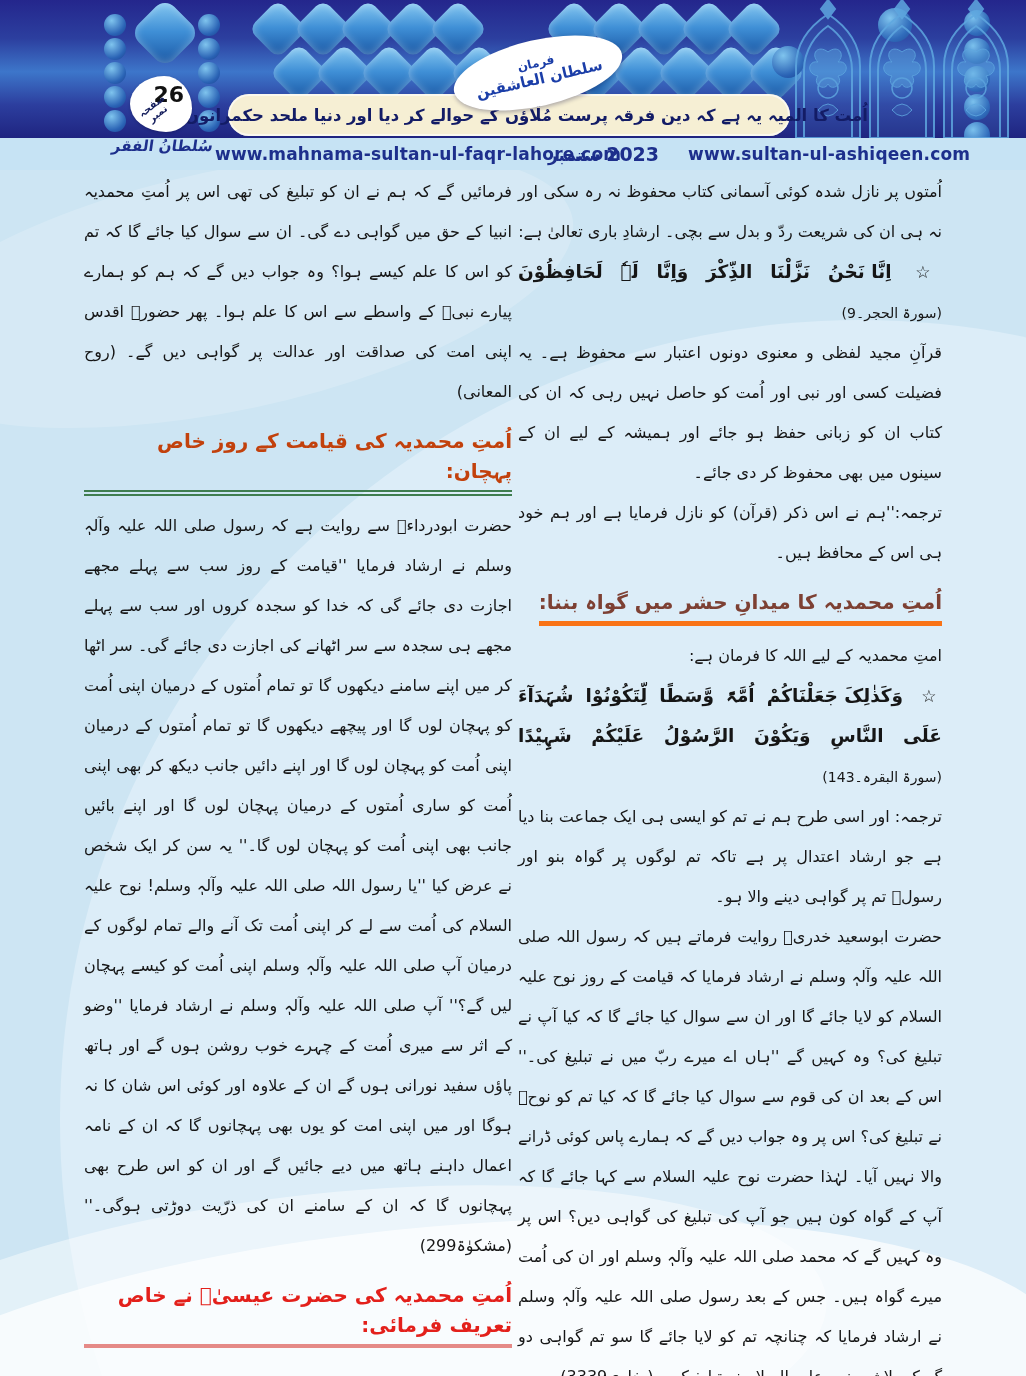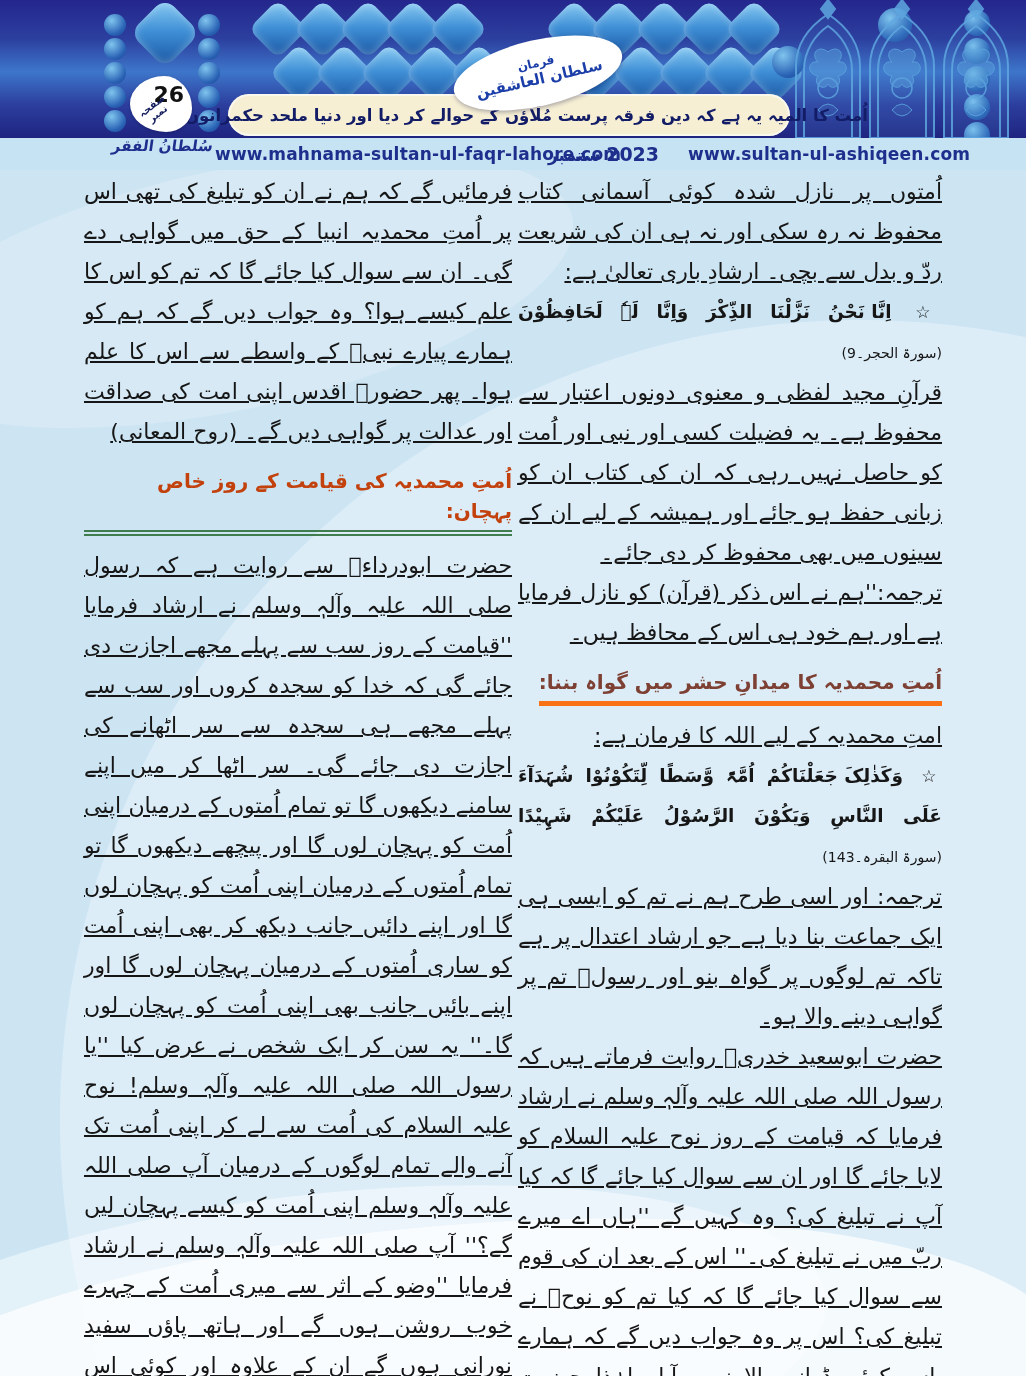--- a/index.html
+++ b/index.html
@@ -95,21 +95,21 @@
   .infobar .site.right{position:absolute;left:688px;}
   .infobar .date{position:absolute;left:548px;direction:rtl;font-weight:bold;}
   .infobar .date .yr{font-size:19px;}
   .infobar .date .mo{font-size:17px;}
 
   
   .col{position:absolute;top:172px;direction:rtl;color:#161616;}
   .col-right{left:518px;width:424px;}
   .col-left{left:84px;width:428px;}
   .para{
-    font-size:22px;line-height:40px;text-align:justify;margin:0 0 0 0;text-decoration:underline;
+    font-size:16px;line-height:40px;text-align:justify;margin:0 0 0 0;
   }
   .verse{
     font-size:18.5px;font-weight:bold;line-height:40px;text-align:justify;margin:0;
   }
   .verse .star{font-weight:normal;font-size:17px;padding-left:6px;}
   .verse .ref{font-size:14px;font-weight:normal;white-space:nowrap;}
   .hwrap{text-align:right;margin:14px 0 10px 0;}
   .heading{
     display:inline-block;font-size:20px;font-weight:bold;line-height:1.5;
     padding-bottom:4px;

